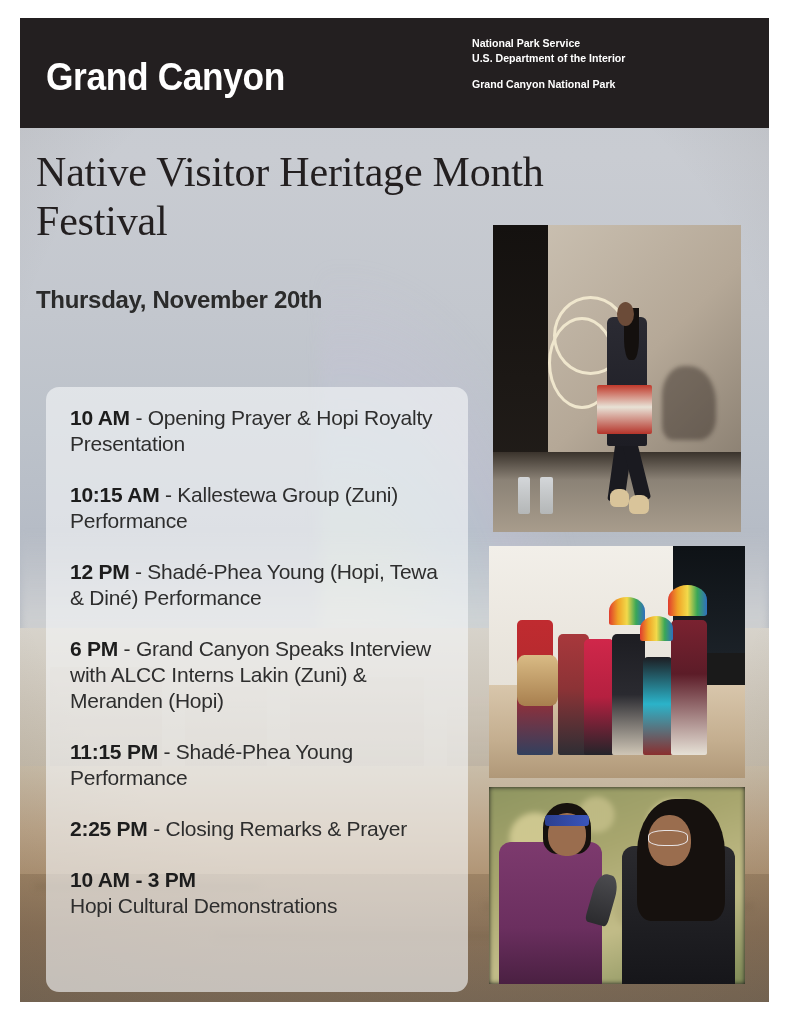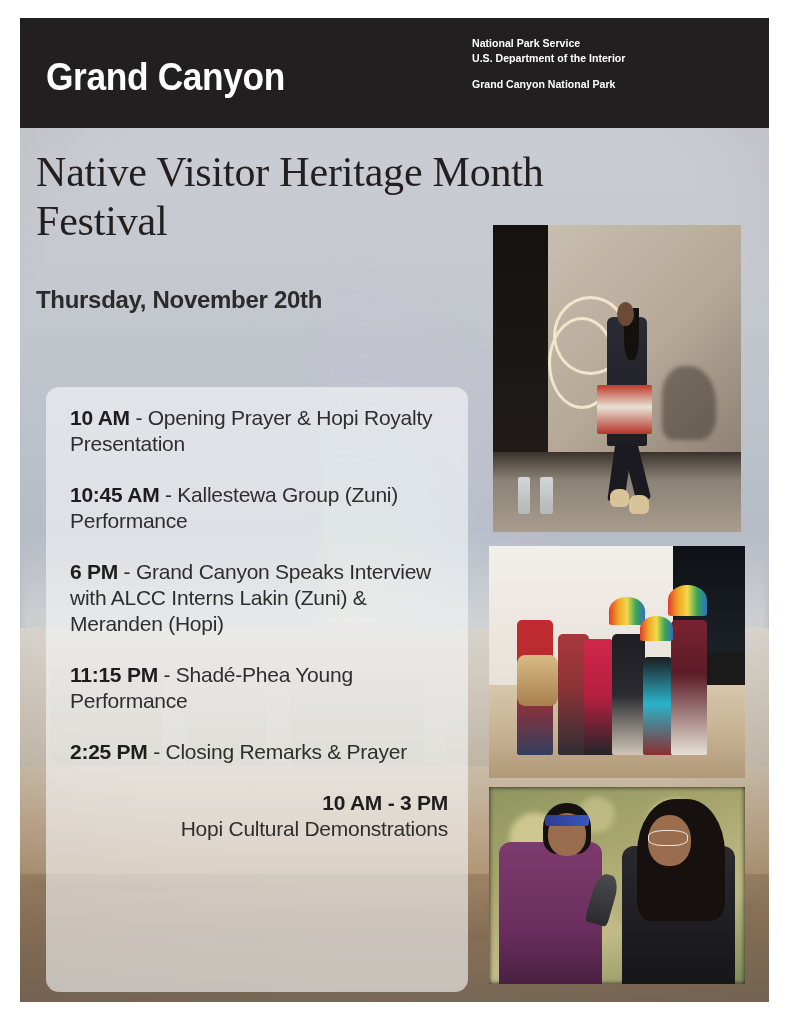--- a/index.html
+++ b/index.html
@@ -139,21 +139,21 @@
     box-sizing:border-box;
     padding:18px 20px 0 24px;
     margin-left:8px;
   }
   .sched-item{
     margin-bottom:25px;
     font-size:21px;line-height:26px;
     color:#2e2e2e;
     letter-spacing:-0.25px;
   }
-  .sched-item:last-child{margin-bottom:0;text-align:right;}
+  .sched-item:last-child{margin-bottom:0;}
   .sched-time{font-weight:bold;color:#1d1d1d;}
   .sched-desc{font-weight:normal;}
   .sched-item.stacked .sched-time{display:block;}
   .sched-item.stacked .sched-desc{display:block;}
 
   
   .photo{
     position:absolute;z-index:5;overflow:hidden;
     background:#1a1a1a;
   }
@@ -249,21 +249,22 @@
     </div>
 
   </div>
 
   <div id="title">Native Visitor Heritage Month Festival</div>
   <div id="subtitle-date">Thursday, November 20th</div>
 
   <div id="schedule-panel">
     <div id="schedule-list">
         <div class="sched-item"><span class="sched-time">10 AM</span><span class="sched-desc"> - Opening Prayer &amp; Hopi Royalty Presentation</span></div>
-        <div class="sched-item"><span class="sched-time">10:45 AM</span><span class="sched-desc"> - Kallestewa Group (Zuni) Performance</span></div>
+        <div class="sched-item"><span class="sched-time">10:15 AM</span><span class="sched-desc"> - Kallestewa Group (Zuni) Performance</span></div>
+        <div class="sched-item"><span class="sched-time">12 PM</span><span class="sched-desc"> - Shadé-Phea Young (Hopi, Tewa &amp; Diné) Performance</span></div>
         <div class="sched-item"><span class="sched-time">6 PM</span><span class="sched-desc"> - Grand Canyon Speaks Interview with ALCC Interns Lakin (Zuni) &amp; Meranden (Hopi)</span></div>
         <div class="sched-item"><span class="sched-time">11:15 PM</span><span class="sched-desc"> - Shadé-Phea Young Performance</span></div>
         <div class="sched-item"><span class="sched-time">2:25 PM</span><span class="sched-desc"> - Closing Remarks &amp; Prayer</span></div>
         <div class="sched-item stacked">
           <span class="sched-time">10 AM -  3 PM</span>
           <span class="sched-desc">Hopi Cultural Demonstrations</span>
         </div>
       </div>
   </div>
 

